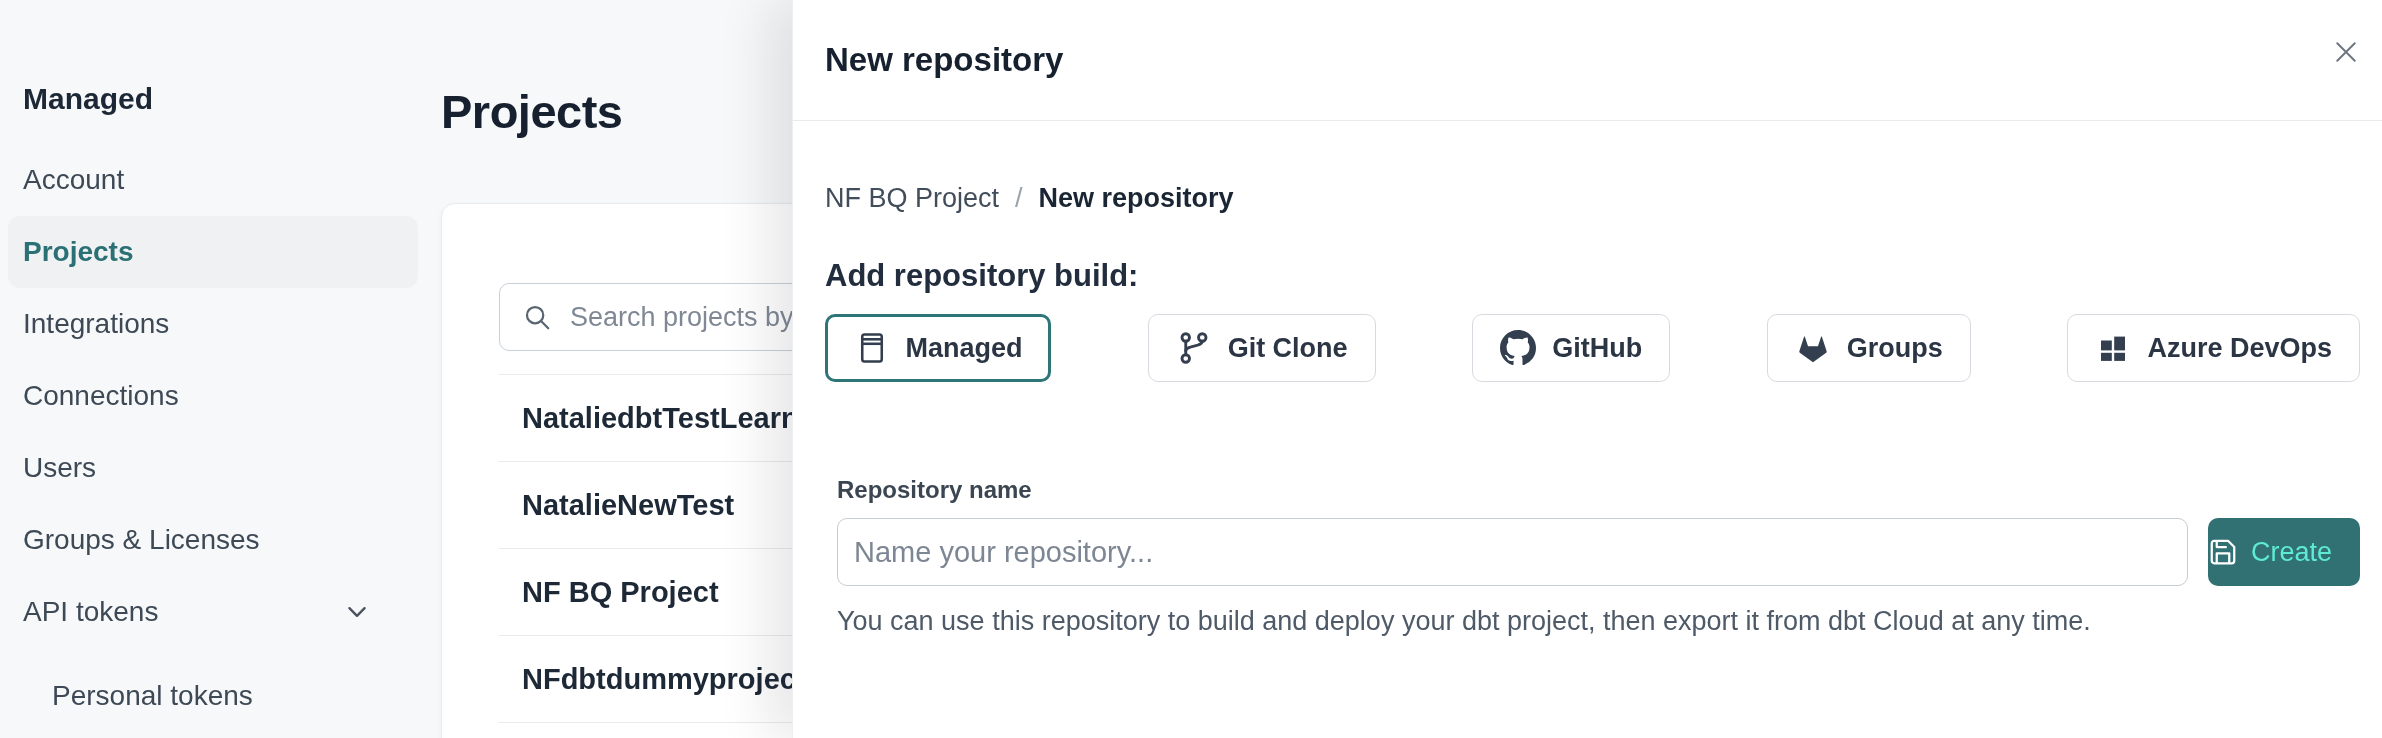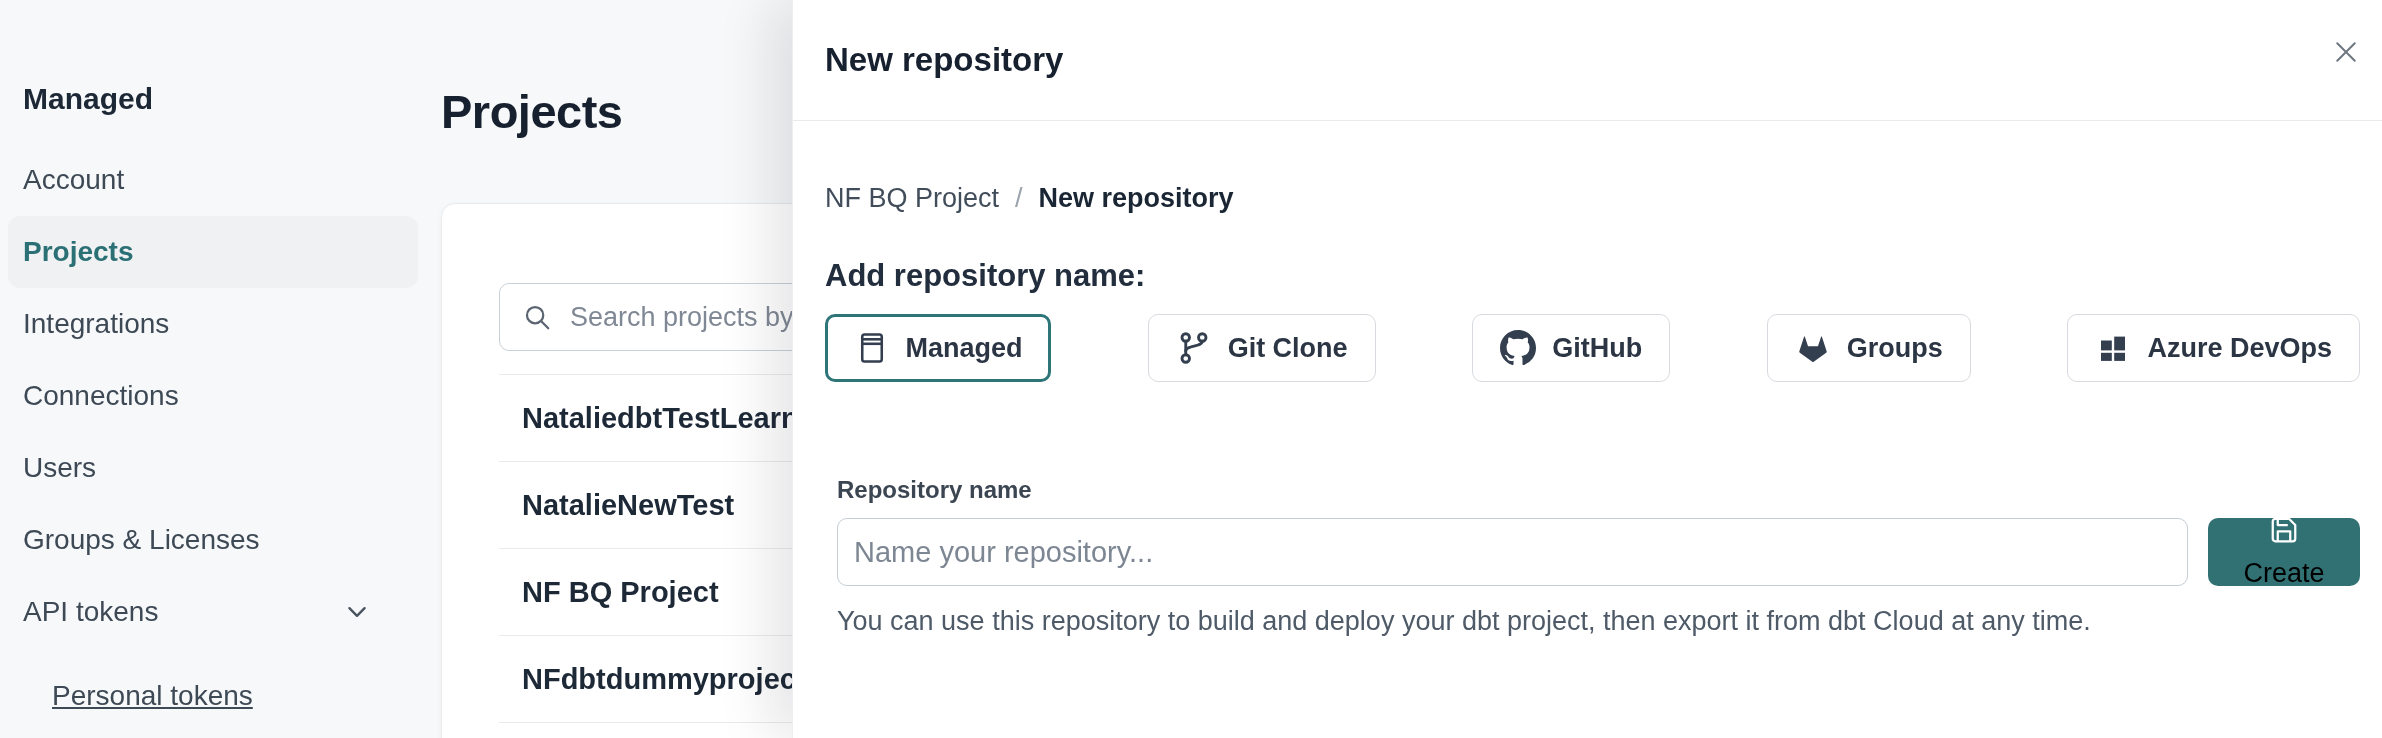--- a/index.html
+++ b/index.html
@@ -18,21 +18,21 @@
   html,body{width:2382px;height:738px;overflow:hidden;}
   body{font-family:"Liberation Sans", sans-serif;background:var(--bg);color:var(--ink);}
   .page{position:relative;width:2382px;height:738px;}
 
   
   .sidebar{position:absolute;left:0;top:0;width:440px;height:100%;padding-top:82px;}
   .settings-title{font-size:30px;font-weight:bold;color:var(--ink);margin:0 0 28px 23px;}
   .nav-item{height:72px;display:flex;align-items:center;margin:0 22px 0 8px;padding-left:15px;
     font-size:28px;color:var(--ink-2);border-radius:12px;cursor:pointer;}
   .nav-item.selected{background:#f0f1f3;color:var(--teal-text);font-weight:bold;}
-  .nav-item.indent{padding-left:44px;margin-top:12px;text-decoration:underline;}
+  .nav-item.indent{padding-left:44px;margin-top:12px;}
   .chev{margin-left:auto;margin-right:48px;width:26px;height:26px;color:#49525f;flex:none;}
   .chev svg{width:100%;height:100%;display:block;}
 
   
   .page-title{position:absolute;left:441px;top:84px;font-size:47px;font-weight:bold;color:#16202e;letter-spacing:-0.5px;}
   .card{position:absolute;left:441px;top:203px;right:0;bottom:-20px;background:#fff;
     border:1px solid var(--line);border-radius:14px 0 0 0;box-shadow:0 2px 6px rgba(16,24,40,.04);}
   .search-wrap{position:absolute;left:57px;top:79px;width:1120px;height:68px;background:#fff;
     border:1.5px solid #c9d0d7;border-radius:10px;display:flex;align-items:center;padding:0 22px;}
   .search-icon{width:30px;height:30px;color:#5b6572;flex:none;margin-right:18px;}
@@ -63,23 +63,23 @@
     color:var(--btn-ink);font-family:inherit;cursor:pointer;}
   .source-btn.selected{border:3px solid var(--teal);padding:0 25.5px;}
   .src-icon{width:36px;height:36px;color:#333e4e;flex:none;display:flex;align-items:center;justify-content:center;}
   .src-icon svg{width:100%;height:100%;display:block;}
   .form-section{padding-left:12px;}
   .field-label{margin-top:94px;font-size:24px;font-weight:bold;color:#3c4653;}
   .input-row{margin-top:14px;display:flex;align-items:stretch;}
   .name-input{flex:1;height:68px;border:1.5px solid #c6cdd4;border-radius:10px;padding:0 16px;
     font-size:29px;color:var(--ink);font-family:inherit;outline:none;}
   .name-input::placeholder{color:#7d8693;}
-  .create-btn{width:152px;height:68px;margin-left:20px;background:var(--create);color:#000000;border:none;
-    border-radius:10px;display:flex;align-items:center;justify-content:center;gap:13px;
-    font-size:27px;font-family:inherit;cursor:pointer;flex-direction:column;}
+  .create-btn{width:152px;height:68px;margin-left:20px;background:var(--create);color:#5eead4;border:none;
+    border-radius:10px;display:flex;align-items:center;justify-content:flex-start;gap:13px;
+    font-size:27px;font-family:inherit;cursor:pointer;}
   .create-btn .save-icon{width:30px;height:30px;color:#fff;}
   .create-btn .save-icon svg{width:100%;height:100%;display:block;}
   .helper-text{margin-top:20px;font-size:27px;color:#4e5a67;}
 </style>
 </head>
 <body>
 
 <div class="page">
 
   <aside class="sidebar">
@@ -155,21 +155,21 @@
         </svg>
     </button>
 
     <div class="modal-body">
       <div class="breadcrumb">
         <span class="crumb-parent">NF BQ Project</span>
         <span class="crumb-sep">/</span>
         <span class="crumb-current">New repository</span>
       </div>
 
-      <h3 class="section-heading">Add repository name:</h3>
+      <h3 class="section-heading">Add repository build:</h3>
 
       <div class="source-row">
         <button class="source-btn selected">
           <span class="src-icon">
             <svg viewBox="0 0 24 24" fill="none" stroke="currentColor" stroke-width="1.7" stroke-linejoin="round">
                 <rect x="5.5" y="3" width="13" height="18" rx="1.5"></rect>
                 <line x1="5.5" y1="6.2" x2="18.5" y2="6.2"></line>
                 <line x1="5.5" y1="9.2" x2="18.5" y2="9.2"></line>
               </svg>
           </span>

